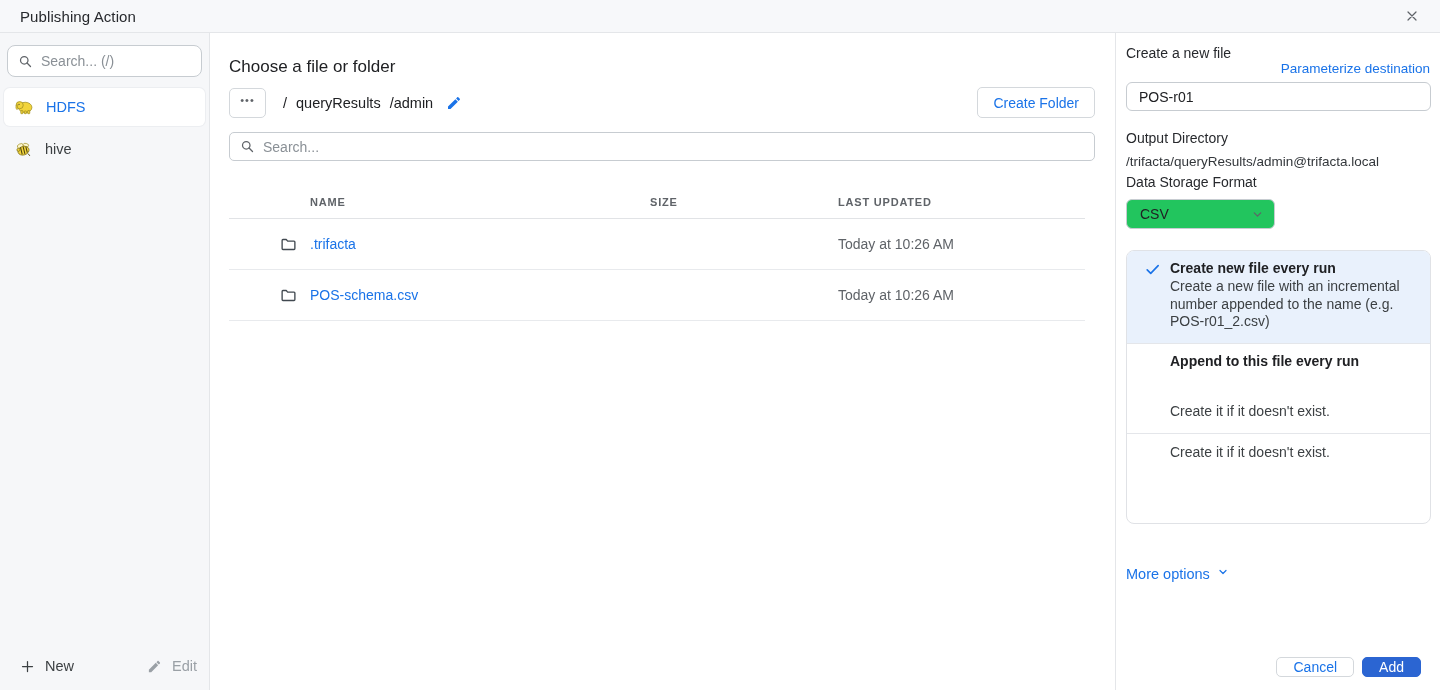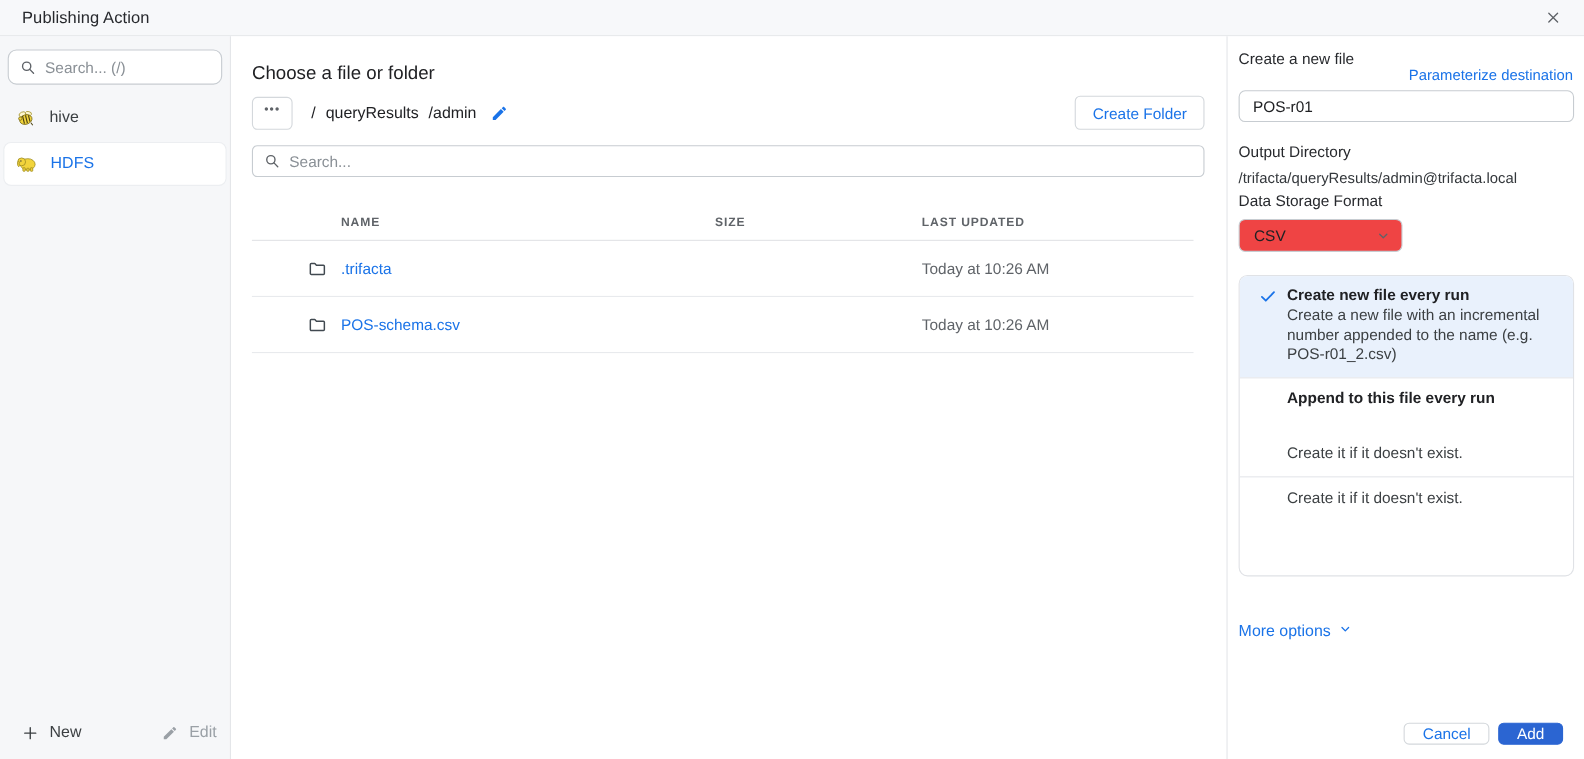--- a/index.html
+++ b/index.html
@@ -111,21 +111,21 @@
   .filename-input {
     margin-top:6px; width:305px; height:29px; border:1px solid #c7ccd1; border-radius:6px;
     padding:0 12px; font-size:14px; color:#202124; outline:none; background:#fff;
     font-family:"Liberation Sans", sans-serif;
   }
   .outdir-label { margin-top:19px; }
   .outdir-value { margin-top:8px; font-size:13.5px; color:#33373b; }
   .format-label { margin-top:5px; }
   .format-select {
     margin-top:9px; width:149px; height:30px; border:1px solid #c7ccd1; border-radius:6px;
-    background:#ef4444; display:flex; align-items:center; padding:0 10px 0 13px; cursor:pointer;
+    background:#22c55e; display:flex; align-items:center; padding:0 10px 0 13px; cursor:pointer;
   }
   .format-select .val { font-size:14px; color:#202124; flex:1; }
 
   .options-card {
     margin-top:21px; width:305px; border:1px solid #e0e2e6; border-radius:8px;
     overflow:hidden; background:#fff;
   }
   .option { position:relative; padding:9px 16px 12px 43px; cursor:pointer; }
   .option.selected { background:#e9f1fc; }
   .option + .option { border-top:1px solid #e4e6ea; }
@@ -166,49 +166,49 @@
     <span>
       <svg width="15" height="15" viewBox="0 0 24 24" fill="none" stroke="#5f6368" stroke-width="2" stroke-linecap="round">
         <circle cx="10" cy="10" r="6"></circle>
           <path d="M14.5 14.5 L20 20"></path>
       </svg>
     </span>
     <input type="text" placeholder="Search... (/)" style="">
   </div>
 
   <div class="side-items">
-    <div class="side-item">
-      <span>
-        <svg width="19" height="19" viewBox="0 0 24 24">
-          <ellipse cx="8" cy="7.5" rx="4" ry="2.6" fill="#fdf6cf" stroke="#a08e22" stroke-width="0.8" transform="rotate(-25 8 7.5)"></ellipse>
-          <ellipse cx="15" cy="6.5" rx="3.6" ry="2.2" fill="#fdf6cf" stroke="#a08e22" stroke-width="0.8" transform="rotate(15 15 6.5)"></ellipse>
-          <ellipse cx="12" cy="13.5" rx="7.2" ry="5.4" fill="#f2d43c" stroke="#7a6c18" stroke-width="0.9" transform="rotate(-18 12 13.5)"></ellipse>
-          <path d="M8.2 9.4 L10.4 18.2 M11.6 8.6 L13.8 17.6 M15 8.6 L16.8 15.8" stroke="#4a4010" stroke-width="1.3" fill="none"></path>
-          <circle cx="5.6" cy="12.4" r="1.9" fill="#f2d43c" stroke="#7a6c18" stroke-width="0.9"></circle>
-          <path d="M17.8 17.2 L20 20" stroke="#4a4010" stroke-width="1.2"></path>
-        </svg>
-      </span>
-      <span class="label">hive</span>
-    </div>
     <div class="side-item selected">
       <span>
         <svg width="20" height="20" viewBox="0 0 24 24">
           <g fill="#f2d43c" stroke="#a08e22" stroke-width="0.9">
             <ellipse cx="13.5" cy="12.5" rx="8" ry="6.2"></ellipse>
             <circle cx="6.8" cy="9.8" r="4.3"></circle>
             <path d="M3.4 9.2 C1.9 10.8 2 13.6 3.6 15.1 L4.9 13.6 C3.9 12.6 3.9 11.1 4.8 10.2 Z"></path>
             <rect x="8.2" y="16.2" width="2.5" height="3.8" rx="0.6"></rect>
             <rect x="12.4" y="16.8" width="2.5" height="3.2" rx="0.6"></rect>
             <rect x="16.4" y="16.2" width="2.5" height="3.8" rx="0.6"></rect>
           </g>
           <circle cx="6" cy="8.8" r="0.75" fill="#3a3a3a"></circle>
         </svg>
       </span>
       <span class="label">HDFS</span>
     </div>
+    <div class="side-item">
+      <span>
+        <svg width="19" height="19" viewBox="0 0 24 24">
+          <ellipse cx="8" cy="7.5" rx="4" ry="2.6" fill="#fdf6cf" stroke="#a08e22" stroke-width="0.8" transform="rotate(-25 8 7.5)"></ellipse>
+          <ellipse cx="15" cy="6.5" rx="3.6" ry="2.2" fill="#fdf6cf" stroke="#a08e22" stroke-width="0.8" transform="rotate(15 15 6.5)"></ellipse>
+          <ellipse cx="12" cy="13.5" rx="7.2" ry="5.4" fill="#f2d43c" stroke="#7a6c18" stroke-width="0.9" transform="rotate(-18 12 13.5)"></ellipse>
+          <path d="M8.2 9.4 L10.4 18.2 M11.6 8.6 L13.8 17.6 M15 8.6 L16.8 15.8" stroke="#4a4010" stroke-width="1.3" fill="none"></path>
+          <circle cx="5.6" cy="12.4" r="1.9" fill="#f2d43c" stroke="#7a6c18" stroke-width="0.9"></circle>
+          <path d="M17.8 17.2 L20 20" stroke="#4a4010" stroke-width="1.2"></path>
+        </svg>
+      </span>
+      <span class="label">hive</span>
+    </div>
   </div>
 
   <div class="side-footer">
     <div class="foot-btn">
       <span>
         <svg width="15" height="15" viewBox="0 0 24 24" fill="none" stroke="#3c4043" stroke-width="2" stroke-linecap="round">
           <path d="M12 4 V20 M4 12 H20"></path>
         </svg>
       </span>
       <span class="txt">New</span>

